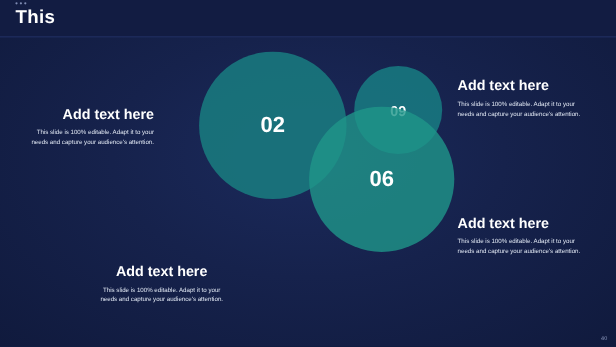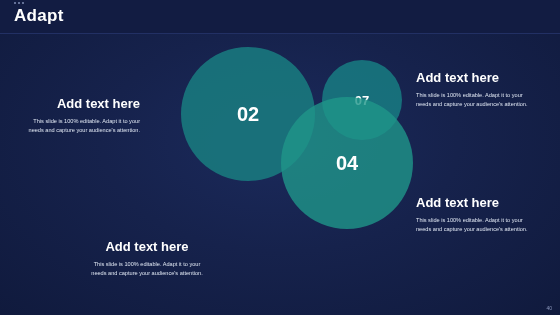--- a/index.html
+++ b/index.html
@@ -136,31 +136,31 @@
 <body>
 
 <div id="slide">
 
   <div class="header-bar"></div>
   <div class="dots">
     <i></i>
       <i></i>
       <i></i>
   </div>
-  <div class="header-title">Adapt</div>
+  <div class="header-title">This</div>
 
   <div class="venn-stage">
     <div class="circle c02">
       <span class="num">02</span>
     </div>
     <div class="circle c01">
-      <span class="num">07</span>
+      <span class="num">09</span>
     </div>
     <div class="circle c04">
-      <span class="num">04</span>
+      <span class="num">06</span>
     </div>
   </div>
 
   <div class="txtblock t-left">
     <span class="title">Add text here</span>
     <span class="body">This slide is 100% editable. Adapt it to your needs and capture your audience's attention.</span>
   </div>
 
   <div class="txtblock t-bottom">
     <span class="title">Add text here</span>

